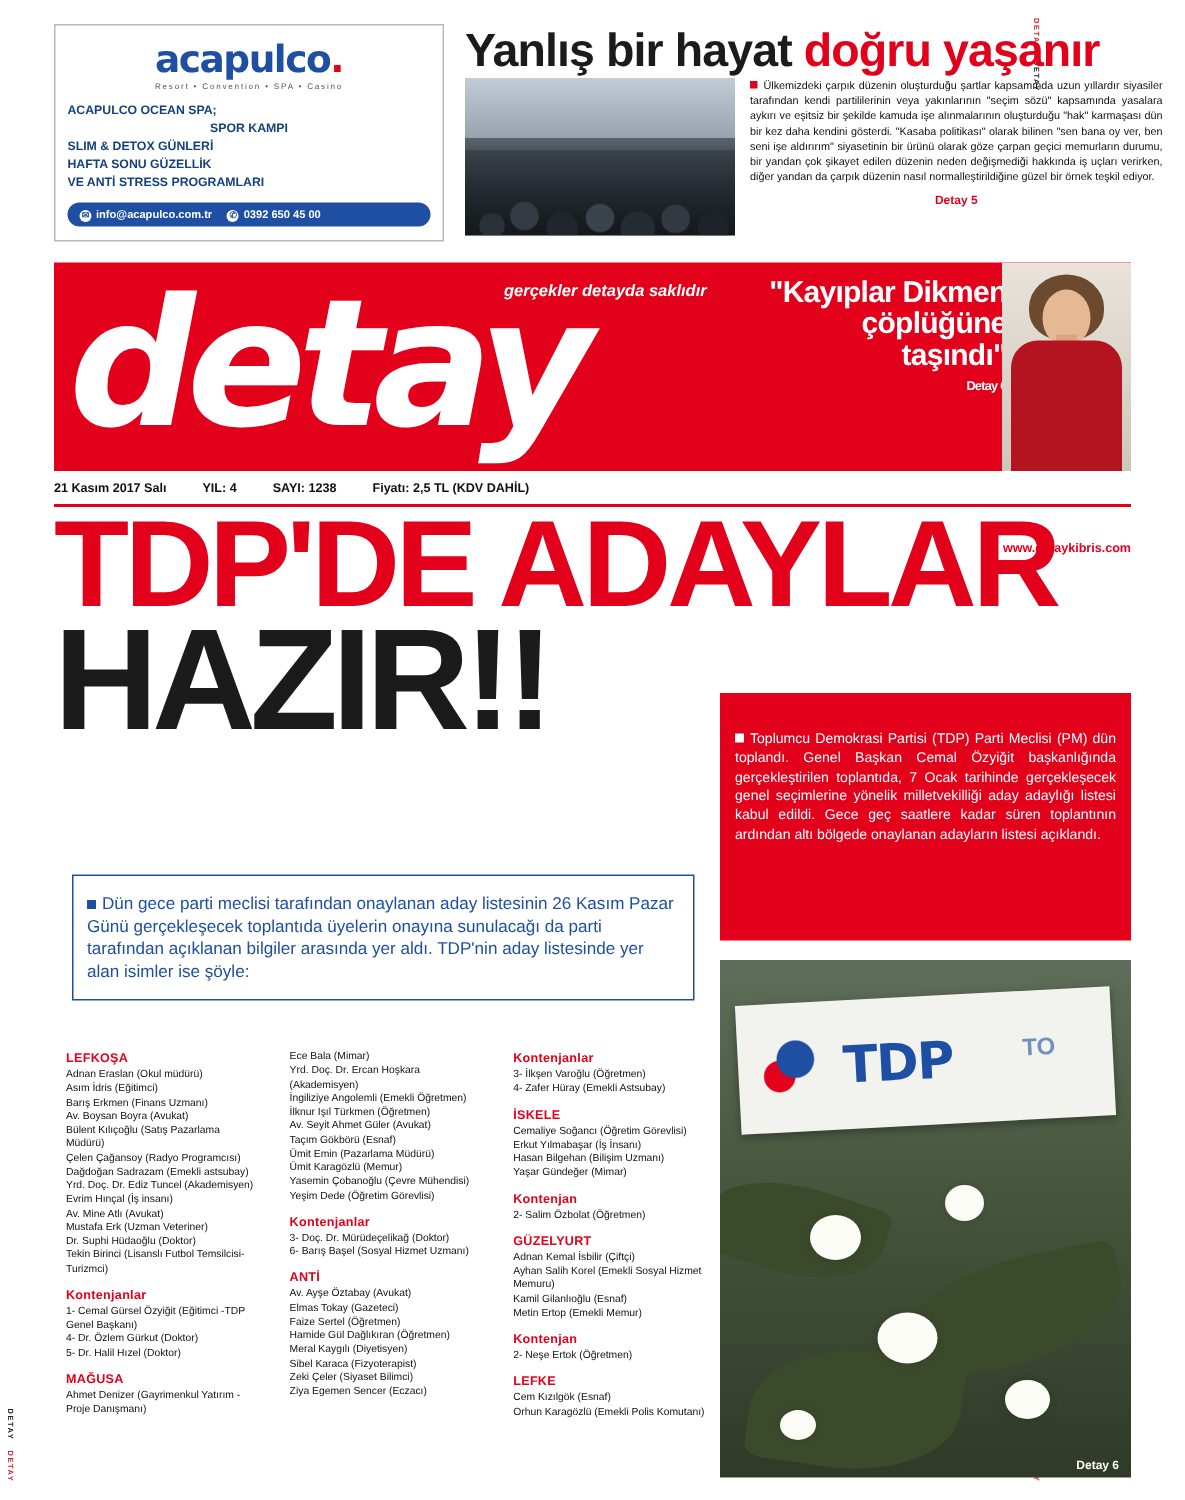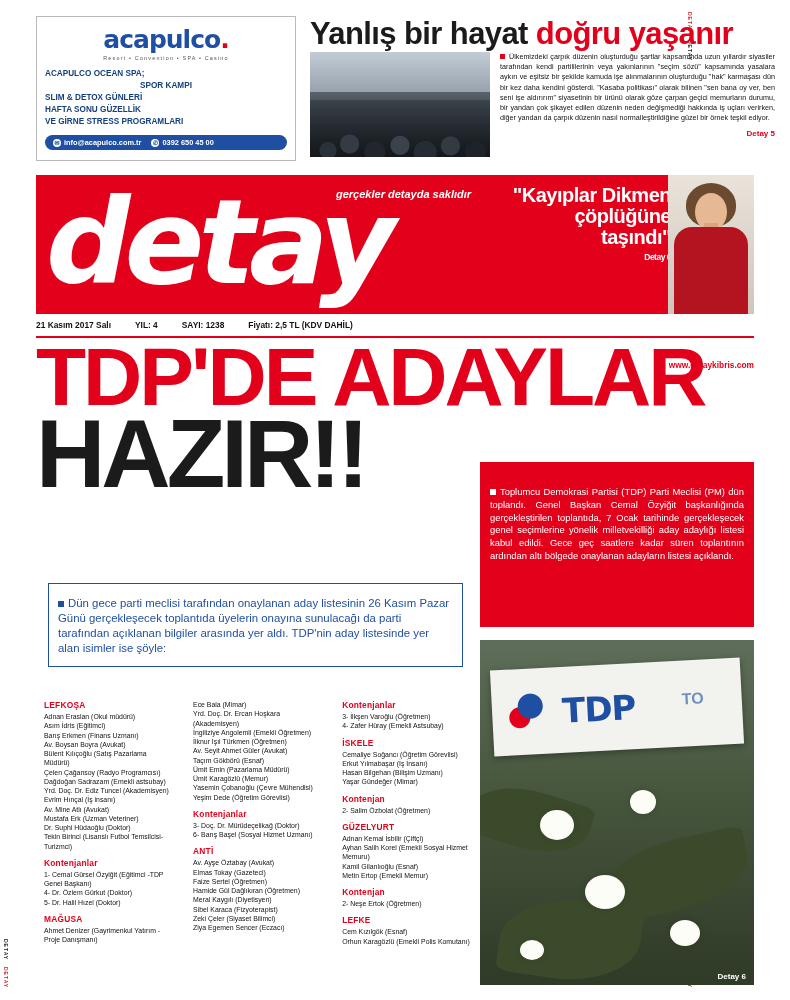--- a/index.html
+++ b/index.html
@@ -90,21 +90,21 @@
       linear-gradient(180deg, rgba(30,35,40,.5), #14181c);
   }
   .sky { position: absolute; left:0; top:0; width:100%; height:46%;
     background: linear-gradient(180deg,#c3ccd5,#8e9aa6); }
 
   .top-text {
     position: absolute; left: 500px; top: 52px; width: 275px;
     font-size: 7.2px; line-height: 1.42; color: #111; text-align: justify;
   }
   .sq { display:inline-block; width:5px; height:5px; background:#e3001b; margin-right:4px; }
-  .detay5 { color: #e3001b; font-weight: bold; font-size: 8px; text-align: right; margin-top: 4px; }
+  .detay5 { color: #e3001b; font-weight: bold; font-size: 8px; text-align: center; margin-top: 4px; }
 
   
   .masthead {
     position: absolute; left: 36px; top: 175px; width: 718px; height: 139px;
     background: #e3001b;
     overflow: hidden;
   }
   .logo-detay {
     position: absolute; left: 10px; top: 8px;
     font-family: "DejaVu Sans", sans-serif;
@@ -230,21 +230,21 @@
   <div class="top-strip">
 
     <div class="ad-box">
       <div class="ad-logo"><span>acapulco</span><span class="dot">.</span></div>
       <div class="ad-sub">Resort • Convention • SPA • Casino</div>
       <div class="ad-lines">
         <div>ACAPULCO OCEAN SPA;</div>
         <div class="center">SPOR KAMPI</div>
         <div>SLIM &amp; DETOX GÜNLERİ</div>
         <div>HAFTA SONU GÜZELLİK</div>
-        <div>VE GİRNE STRESS PROGRAMLARI</div>
+        <div>VE ANTİ STRESS PROGRAMLARI</div>
       </div>
       <div class="ad-contact">
         <span><span class="ic">✉</span><span>info@acapulco.com.tr</span></span>
         <span><span class="ic">✆</span><span>0392 650 45 00</span></span>
       </div>
     </div>
 
     <div class="top-headline">
       <span>Yanlış bir hayat </span><span class="red">doğru yaşanır mı?</span>
     </div>

